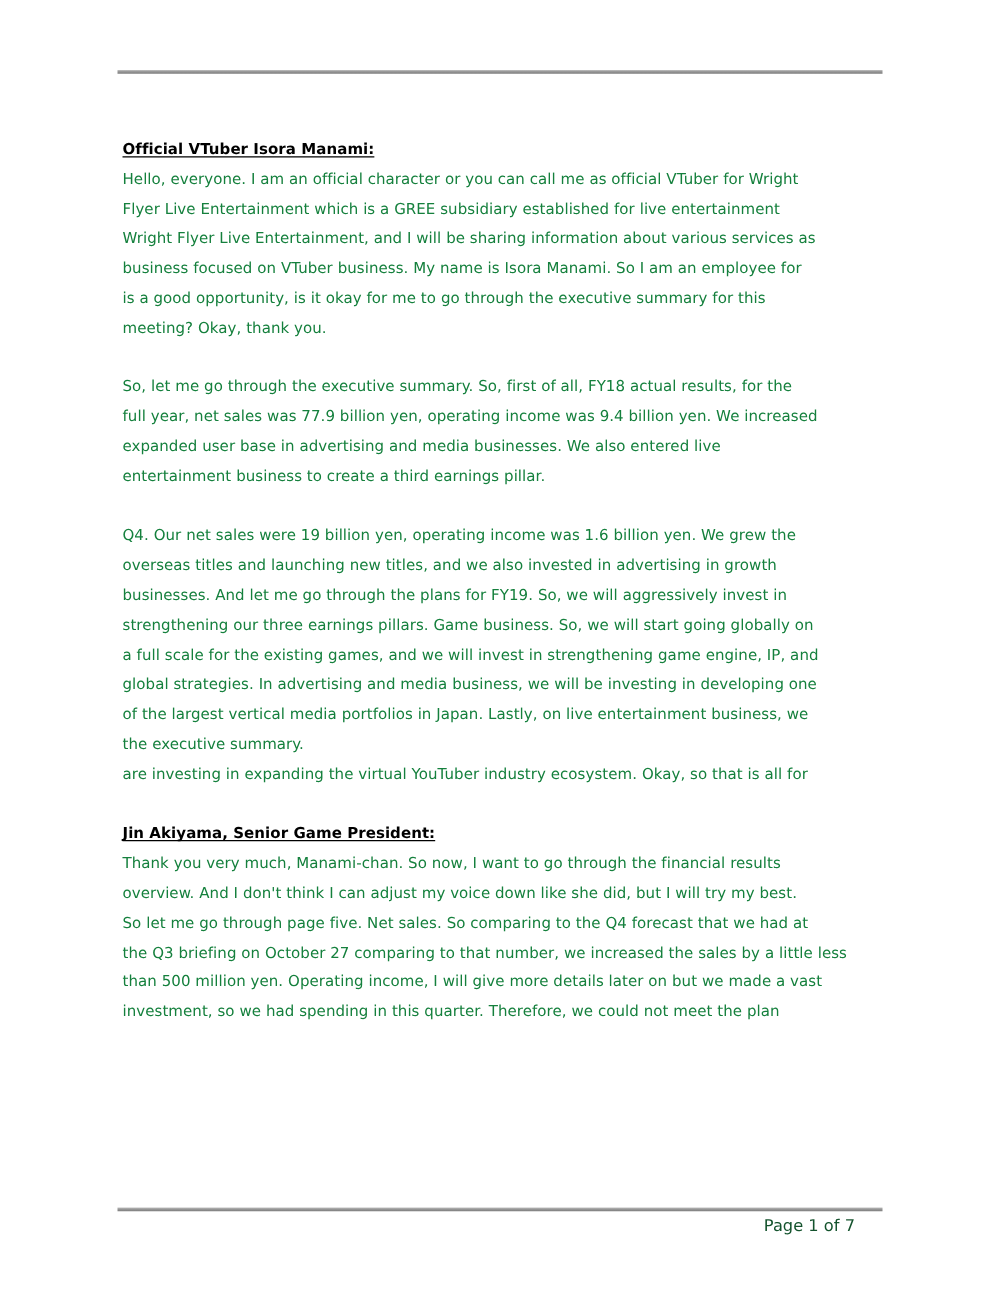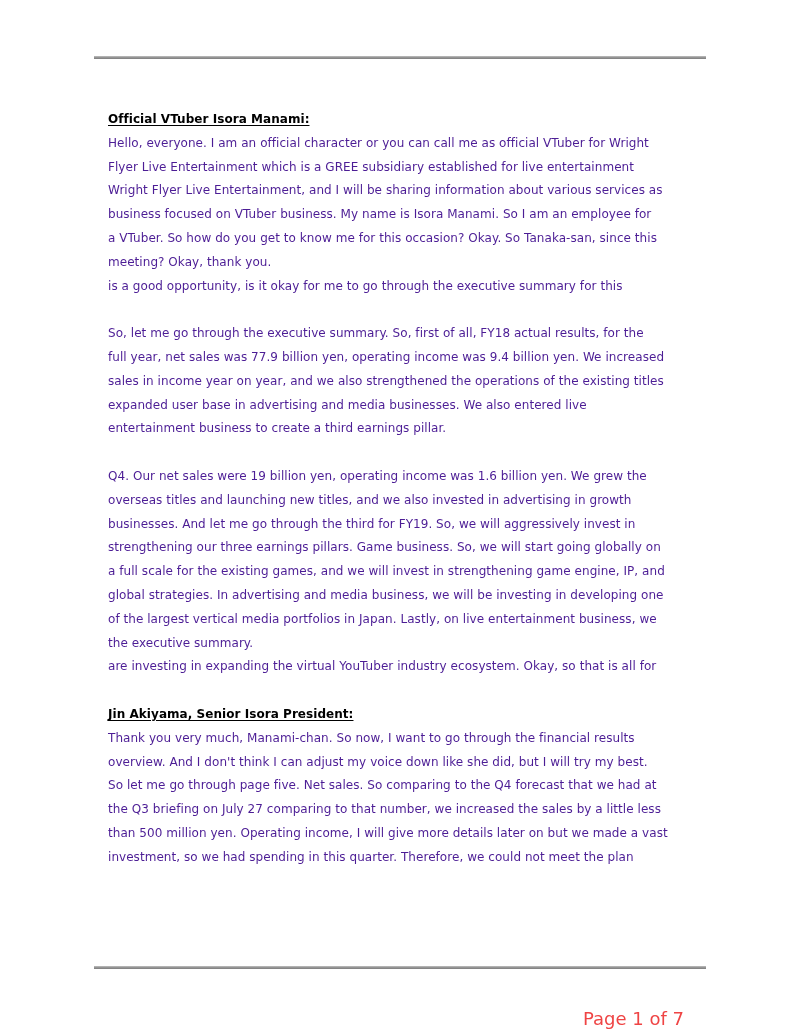--- a/index.html
+++ b/index.html
@@ -21,102 +21,99 @@
     left: 94px;
     width: 612px;
     height: 3px;
     background: linear-gradient(180deg, #c2c2c2 0%, #9a9a9a 40%, #7d7d7d 100%);
   }
   .rule-top { top: 56px; }
   .rule-bottom { top: 966px; }
 
   .doc-body {
     position: absolute;
-    left: 108px;
+    left: 98px;
     top: 108px;
     width: 640px;
   }
   .block {
     margin: 0 0 23.8px 0;
   }
   .block:last-child { margin-bottom: 0; }
   .text-line {
     font-size: 12px;
     line-height: 23.8px;
     white-space: nowrap;
     letter-spacing: 0.05px;
-    color: #4c1d95;
+    color: #15803d;
   }
   .heading-line {
     font-weight: bold;
     text-decoration: underline;
     text-underline-offset: 2px;
     color: #000000;
   }
   .footer {
     position: absolute;
     left: 94px;
     top: 970px;
     width: 612px;
     text-align: right;
     padding-right: 0;
     box-sizing: border-box;
   }
   .footer .page-number {
     display: inline-block;
     margin-right: 22px;
-    font-size: 18px;
+    font-size: 13px;
     line-height: 18px;
-    color: #ef4444;
-    margin-top: 40px;
+    color: #14532d;
   }
 </style>
 </head>
 <body>
 
 <div class="page">
 
   <div class="rule rule-top"></div>
 
   <div class="doc-body">
 
   <div class="block">
         <div class="text-line heading-line">Official VTuber Isora Manami:</div>
         <div class="text-line">Hello, everyone. I am an official character or you can call me as official VTuber for Wright</div>
         <div class="text-line">Flyer Live Entertainment which is a GREE subsidiary established for live entertainment</div>
         <div class="text-line">Wright Flyer Live Entertainment, and I will be sharing information about various services as</div>
         <div class="text-line">business focused on VTuber business. My name is Isora Manami. So I am an employee for</div>
-        <div class="text-line">a VTuber. So how do you get to know me for this occasion? Okay. So Tanaka-san, since this</div>
+        <div class="text-line">is a good opportunity, is it okay for me to go through the executive summary for this</div>
         <div class="text-line">meeting? Okay, thank you.</div>
-        <div class="text-line">is a good opportunity, is it okay for me to go through the executive summary for this</div>
       </div>
       <div class="block">
         <div class="text-line">So, let me go through the executive summary. So, first of all, FY18 actual results, for the</div>
         <div class="text-line">full year, net sales was 77.9 billion yen, operating income was 9.4 billion yen. We increased</div>
-        <div class="text-line">sales in income year on year, and we also strengthened the operations of the existing titles</div>
         <div class="text-line">expanded user base in advertising and media businesses. We also entered live</div>
         <div class="text-line">entertainment business to create a third earnings pillar.</div>
       </div>
       <div class="block">
         <div class="text-line">Q4. Our net sales were 19 billion yen, operating income was 1.6 billion yen. We grew the</div>
         <div class="text-line">overseas titles and launching new titles, and we also invested in advertising in growth</div>
-        <div class="text-line">businesses. And let me go through the third for FY19. So, we will aggressively invest in</div>
+        <div class="text-line">businesses. And let me go through the plans for FY19. So, we will aggressively invest in</div>
         <div class="text-line">strengthening our three earnings pillars. Game business. So, we will start going globally on</div>
         <div class="text-line">a full scale for the existing games, and we will invest in strengthening game engine, IP, and</div>
         <div class="text-line">global strategies. In advertising and media business, we will be investing in developing one</div>
         <div class="text-line">of the largest vertical media portfolios in Japan. Lastly, on live entertainment business, we</div>
         <div class="text-line">the executive summary.</div>
         <div class="text-line">are investing in expanding the virtual YouTuber industry ecosystem. Okay, so that is all for</div>
       </div>
       <div class="block">
-        <div class="text-line heading-line">Jin Akiyama, Senior Isora President:</div>
+        <div class="text-line heading-line">Jin Akiyama, Senior Game President:</div>
         <div class="text-line">Thank you very much, Manami-chan. So now, I want to go through the financial results</div>
         <div class="text-line">overview. And I don't think I can adjust my voice down like she did, but I will try my best.</div>
         <div class="text-line">So let me go through page five. Net sales. So comparing to the Q4 forecast that we had at</div>
-        <div class="text-line">the Q3 briefing on July 27 comparing to that number, we increased the sales by a little less</div>
+        <div class="text-line">the Q3 briefing on October 27 comparing to that number, we increased the sales by a little less</div>
         <div class="text-line">than 500 million yen. Operating income, I will give more details later on but we made a vast</div>
         <div class="text-line">investment, so we had spending in this quarter. Therefore, we could not meet the plan</div>
       </div>
     </div>
 
   <div class="rule rule-bottom"></div>
 
   <div class="footer">
     <span class="page-number">Page 1 of 7</span>
   </div>

